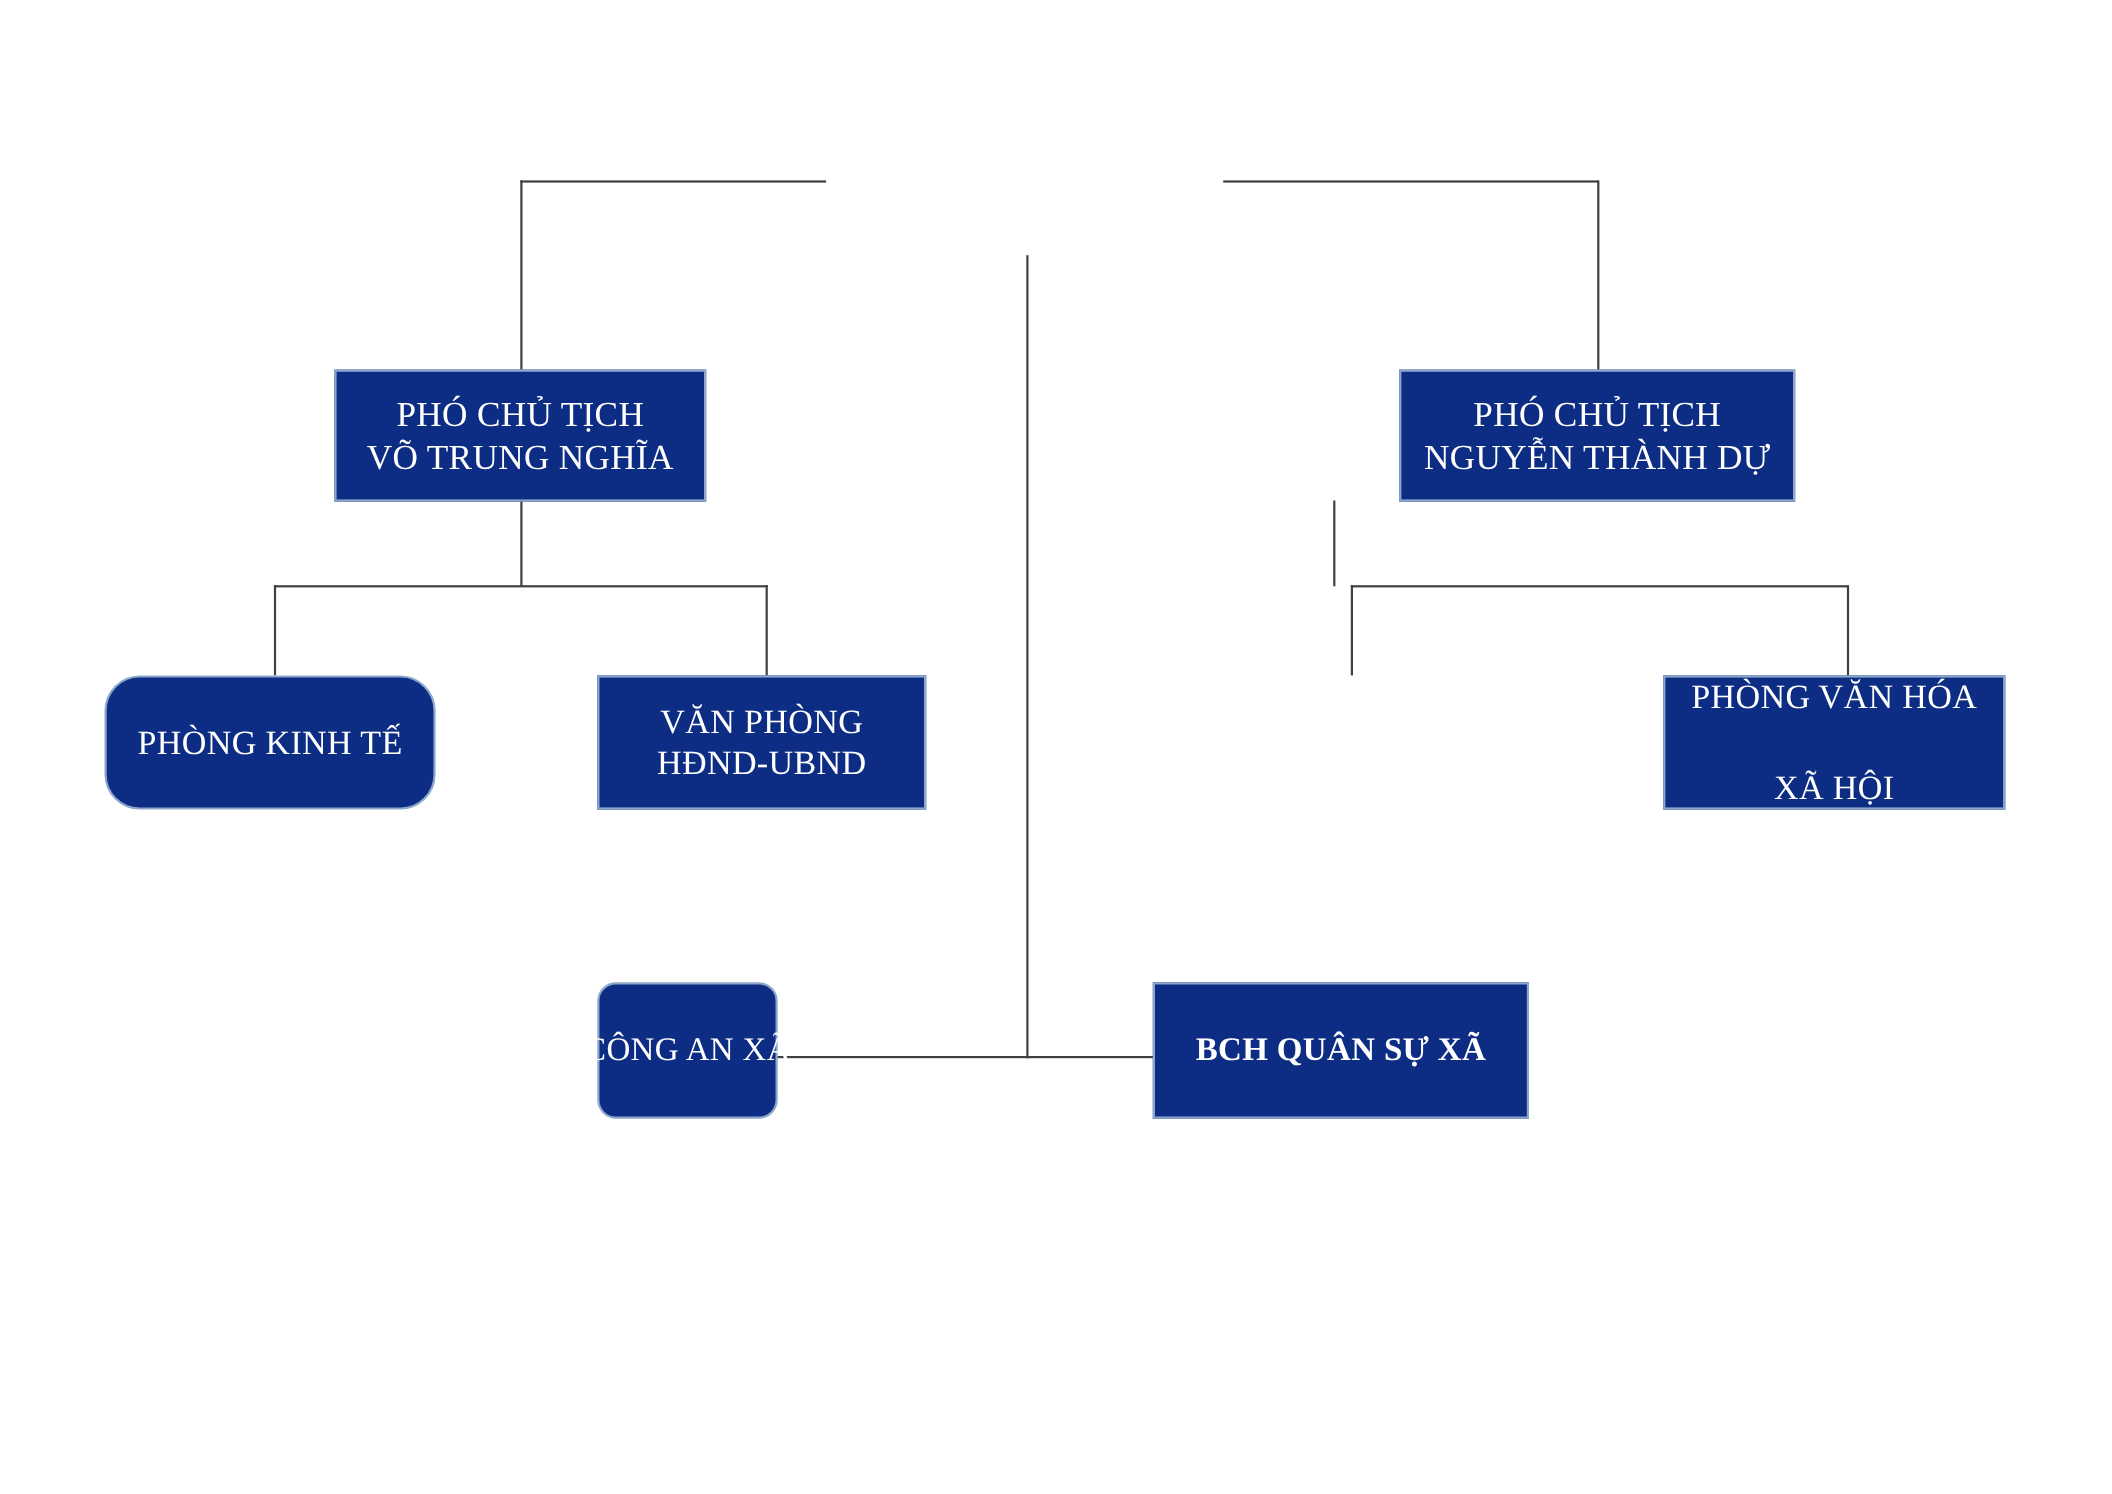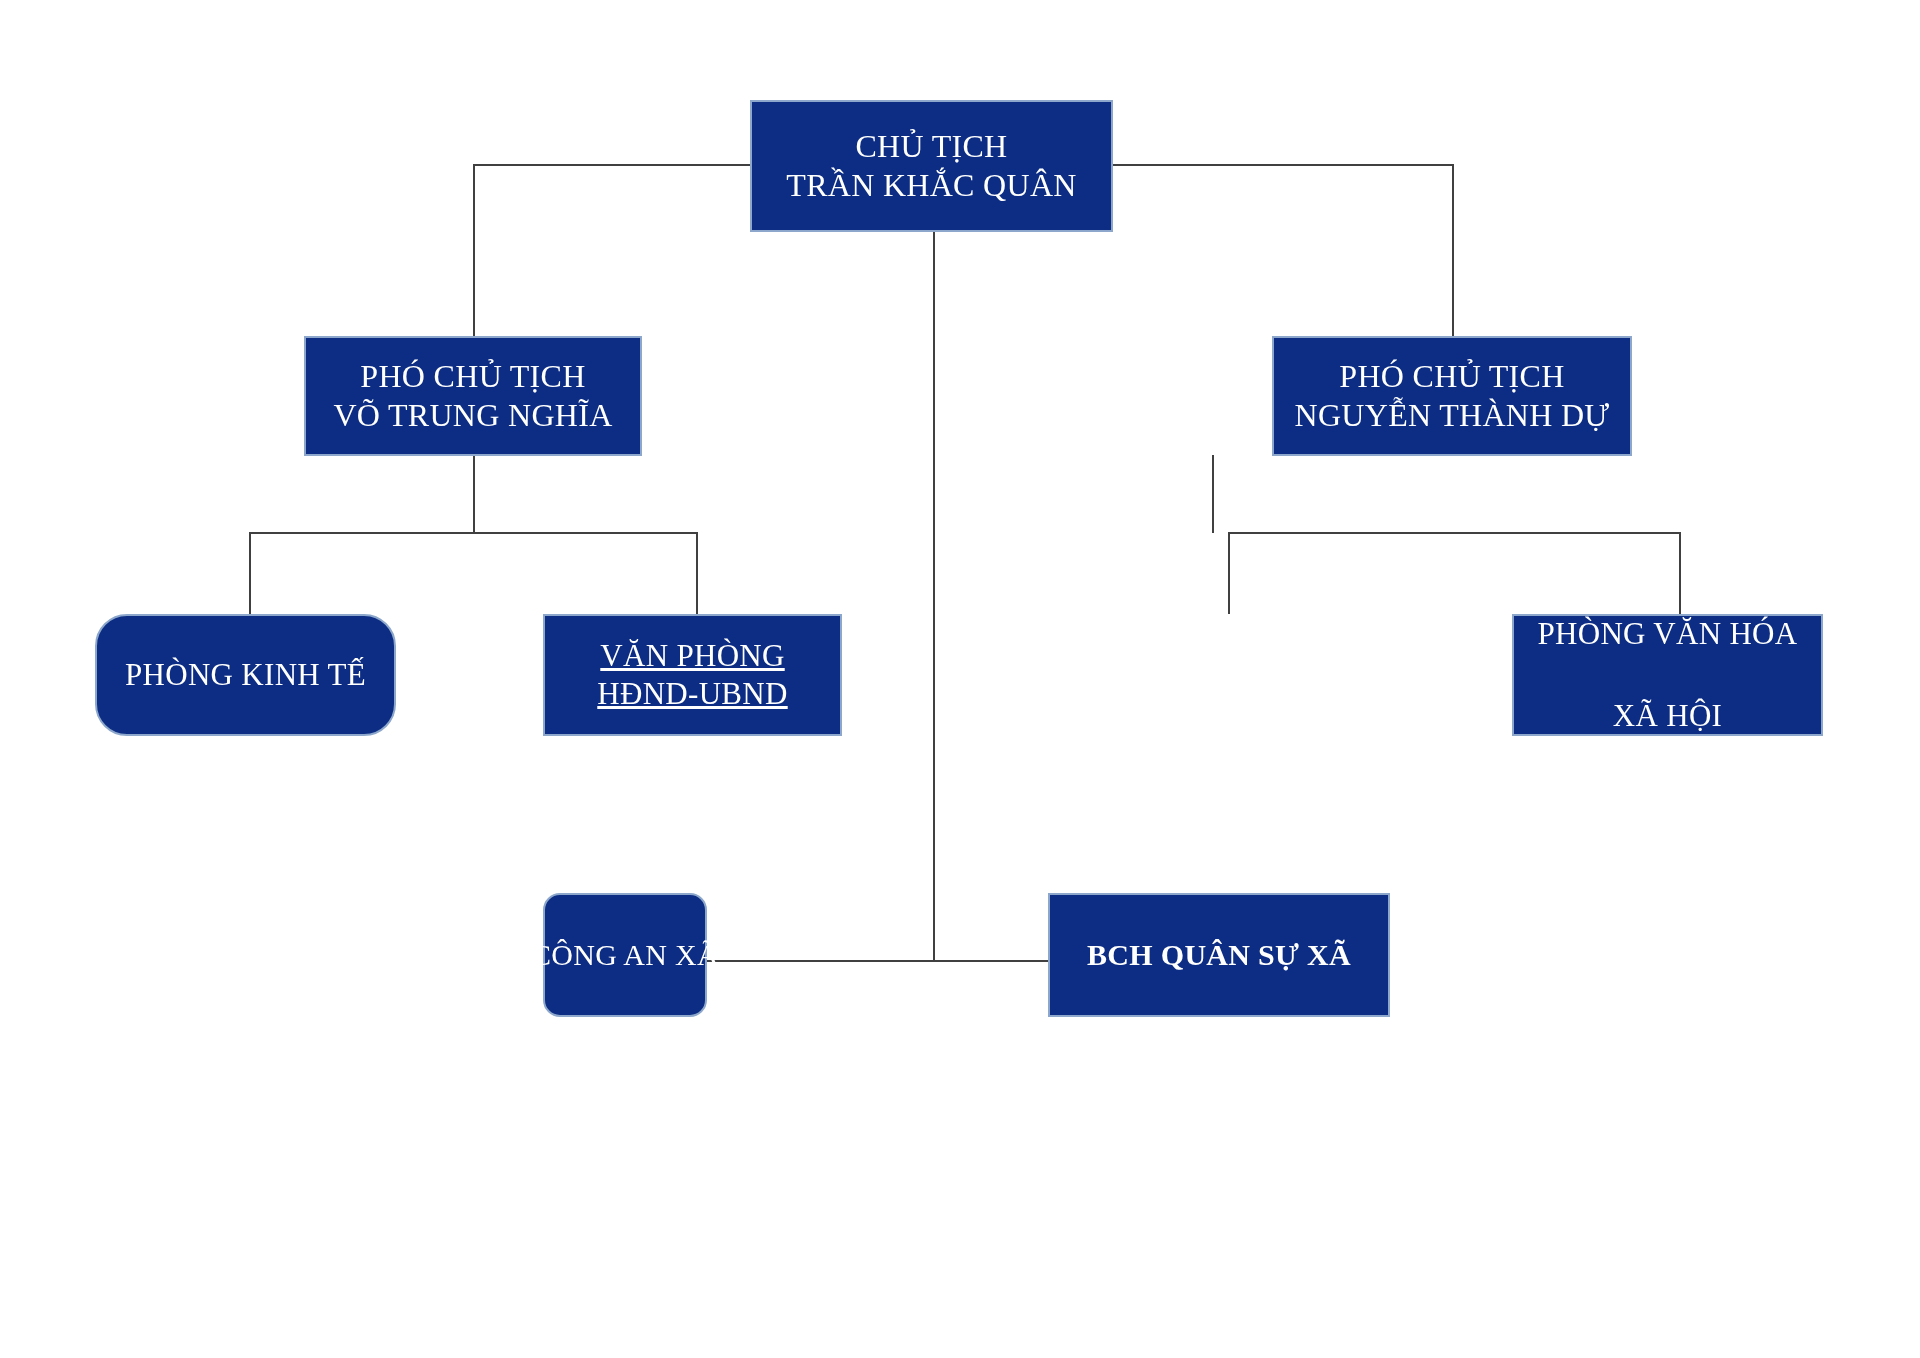--- a/index.html
+++ b/index.html
@@ -66,40 +66,36 @@
   <div class="connector v" style="left:696px; top:532px; height:82px;"></div>
 
   <div class="connector v" style="left:1212px; top:455px; height:78px;"></div>
   <div class="connector h" style="left:1228px; top:532px; width:452px;"></div>
   <div class="connector v" style="left:1228px; top:532px; height:82px;"></div>
   <div class="connector v" style="left:1679px; top:532px; height:82px;"></div>
 
   <div class="connector h" style="left:706px;  top:960px; width:229px;"></div>
   <div class="connector h" style="left:933px;  top:960px; width:116px;"></div>
 
-  <div class="node f32" style="left:750px; top:100px; width:363px; height:132px;">
-    <span class="line1">CHỦ TỊCH</span>
-    <span class="line2">TRẦN KHẮC QUÂN</span>
-  </div>
 
   <div class="node f32" style="left:304px; top:336px; width:338px; height:120px;">
     <span class="line1">PHÓ CHỦ TỊCH</span>
     <span class="line2">VÕ TRUNG NGHĨA</span>
   </div>
 
   <div class="node f32" style="left:1272px; top:336px; width:360px; height:120px;">
     <span class="line1">PHÓ CHỦ TỊCH</span>
     <span class="line2">NGUYỄN THÀNH DỰ</span>
   </div>
 
   <div class="node f31" style="left:95px; top:614px; width:301px; height:122px;border-radius:32px;">
     <span class="line1">PHÒNG KINH TẾ</span>
   </div>
 
-  <div class="node f31" style="left:543px; top:614px; width:299px; height:122px;text-decoration:underline;">
+  <div class="node f31" style="left:543px; top:614px; width:299px; height:122px;">
     <span class="line1">VĂN PHÒNG</span>
     <span class="line2">HĐND-UBND</span>
   </div>
 
 
   <div class="node f31" style="left:1512px; top:614px; width:311px; height:122px;gap:44px;">
     <span class="line1">PHÒNG VĂN HÓA</span>
     <span class="line2">XÃ HỘI</span>
   </div>
 

